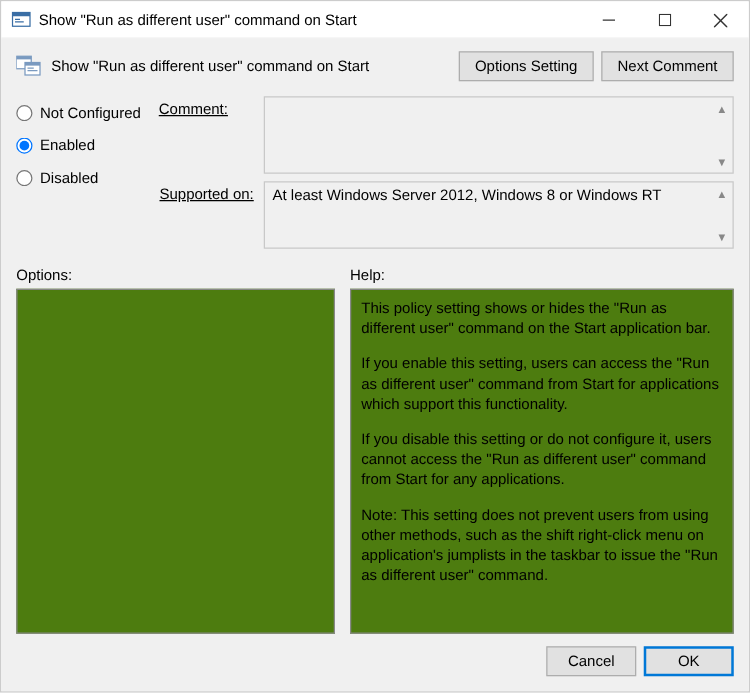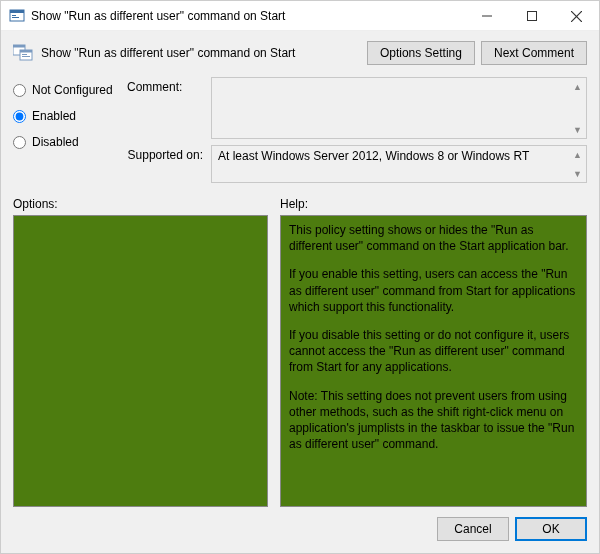--- a/index.html
+++ b/index.html
@@ -63,28 +63,28 @@
   .btn.wide { min-width: 100px; }
   .main-grid {
     display: grid;
     grid-template-columns: 110px 80px 1fr;
     padding: 6px 12px 0 12px;
     column-gap: 4px;
   }
   .radios { grid-column: 1; grid-row: 1 / span 3; padding-top: 2px; }
   .radio-row { display: flex; align-items: center; margin: 4px 0 12px 0; }
   .radio-row input { margin: 0 6px 0 0; }
-  .label-cell { text-align: left; padding-top: 3px; }
+  .label-cell { text-align: left; padding-top: 3px; text-decoration: underline; }
   .comment-box, .supported-box {
     border: 1px solid #c8c8c8;
     background: #f0f0f0;
     position: relative;
   }
   .comment-box { height: 62px; grid-column: 3; grid-row: 1; }
-  .supported-box { height: 38px; grid-column: 3; grid-row: 2; padding: 3px 18px 3px 6px; margin-top: 6px; }
+  .supported-box { height: 54px; grid-column: 3; grid-row: 2; padding: 3px 18px 3px 6px; margin-top: 6px; }
   .label-comment { grid-column: 2; grid-row: 1; }
   .label-supported { grid-column: 2; grid-row: 2; text-align: right; padding-right: 4px; padding-top: 9px; }
   .scroll-arrow {
     position: absolute; right: 1px; width: 15px; height: 15px;
     display: flex; align-items: center; justify-content: center;
     color: #888; font-size: 9px;
   }
   .scroll-arrow.up { top: 1px; }
   .scroll-arrow.down { bottom: 1px; }
   .panels-labels {

